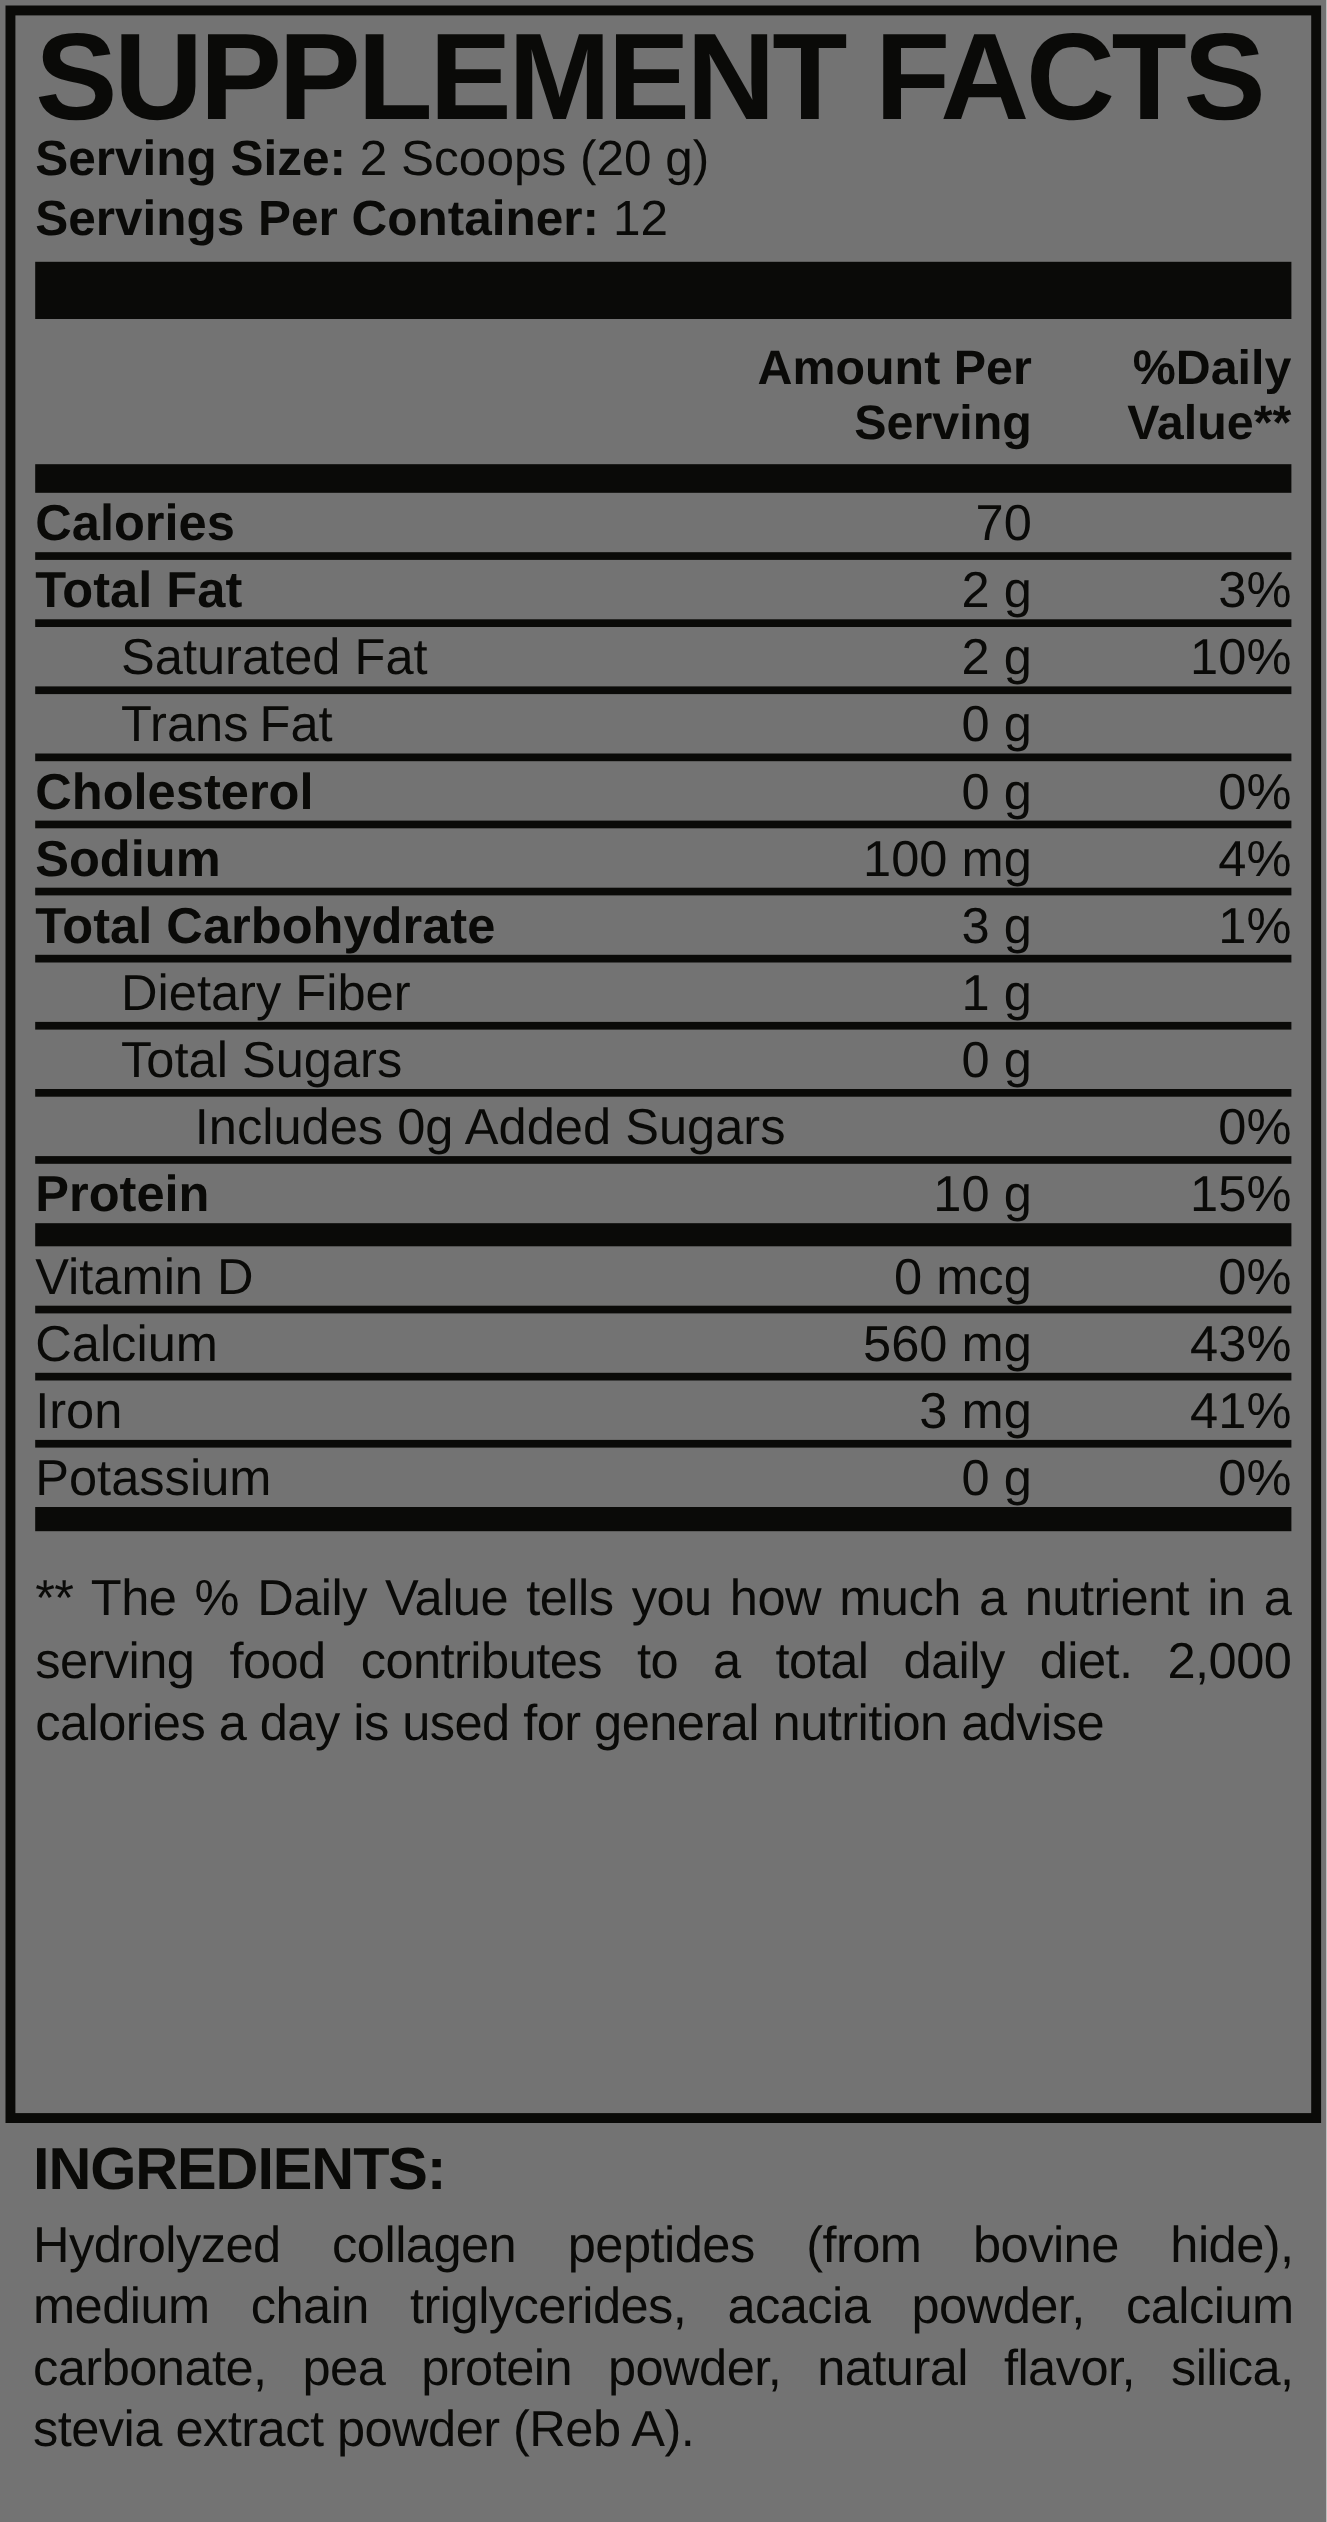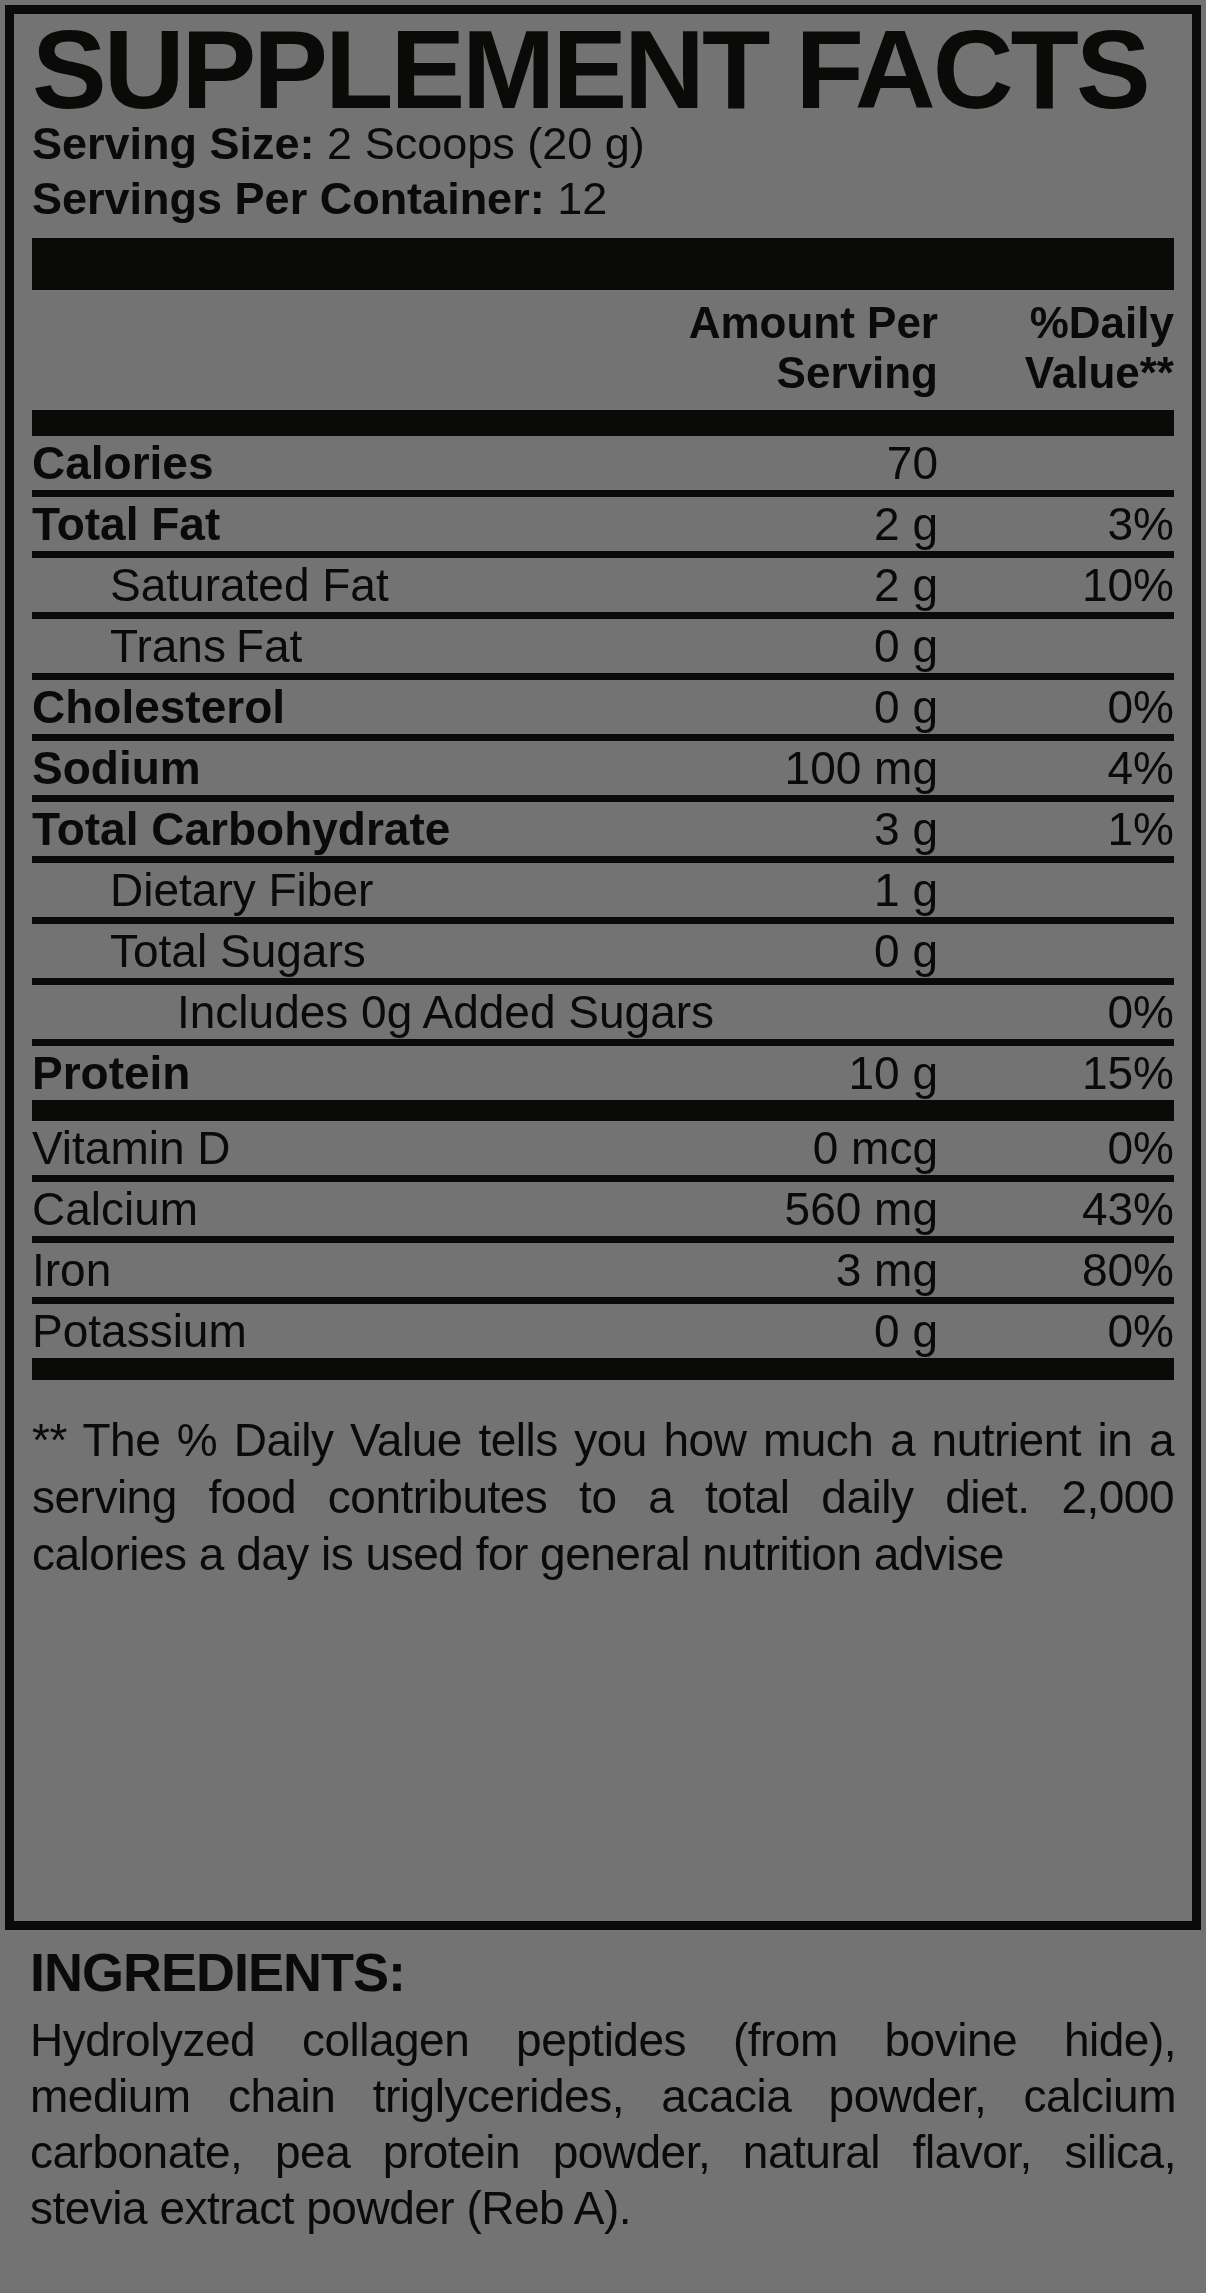--- a/index.html
+++ b/index.html
@@ -51,21 +51,21 @@
   .bar-mid    { height: 21px; }
   .bar-bottom { height: 22px; }
   .rule {
     height: 7px;
     background: #0a0a08;
     width: 100%;
   }
   .col-head {
     display: grid;
     grid-template-columns: 1fr 236px;
-    margin-top: 8px;
+    margin-top: 20px;
     font-weight: 700;
     font-size: 44px;
     line-height: 50px;
     text-align: right;
   }
   .row {
     display: grid;
     grid-template-columns: 1fr 236px;
     align-items: center;
     height: 54px;
@@ -277,21 +277,21 @@
     <div class="nutrient-dv">43%</div>
   </div>
 <div class="rule"></div>
   <div class="row indent-0">
     <div class="name-amount">
       <span class="nutrient-name">
         <span class="name-italic"></span><span>Iron</span>
       </span>
       <span class="nutrient-amount">3 mg</span>
     </div>
-    <div class="nutrient-dv">80%</div>
+    <div class="nutrient-dv">41%</div>
   </div>
 <div class="rule"></div>
   <div class="row indent-0">
     <div class="name-amount">
       <span class="nutrient-name">
         <span class="name-italic"></span><span>Potassium</span>
       </span>
       <span class="nutrient-amount">0 g</span>
     </div>
     <div class="nutrient-dv">0%</div>

